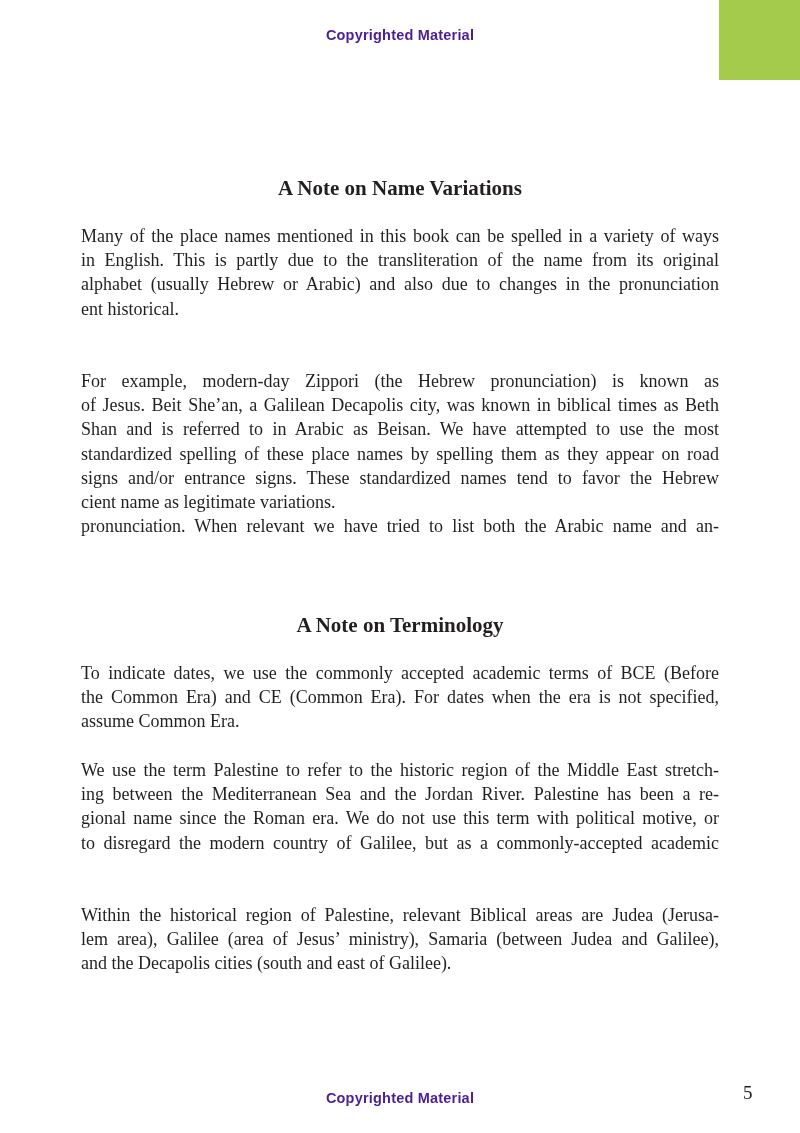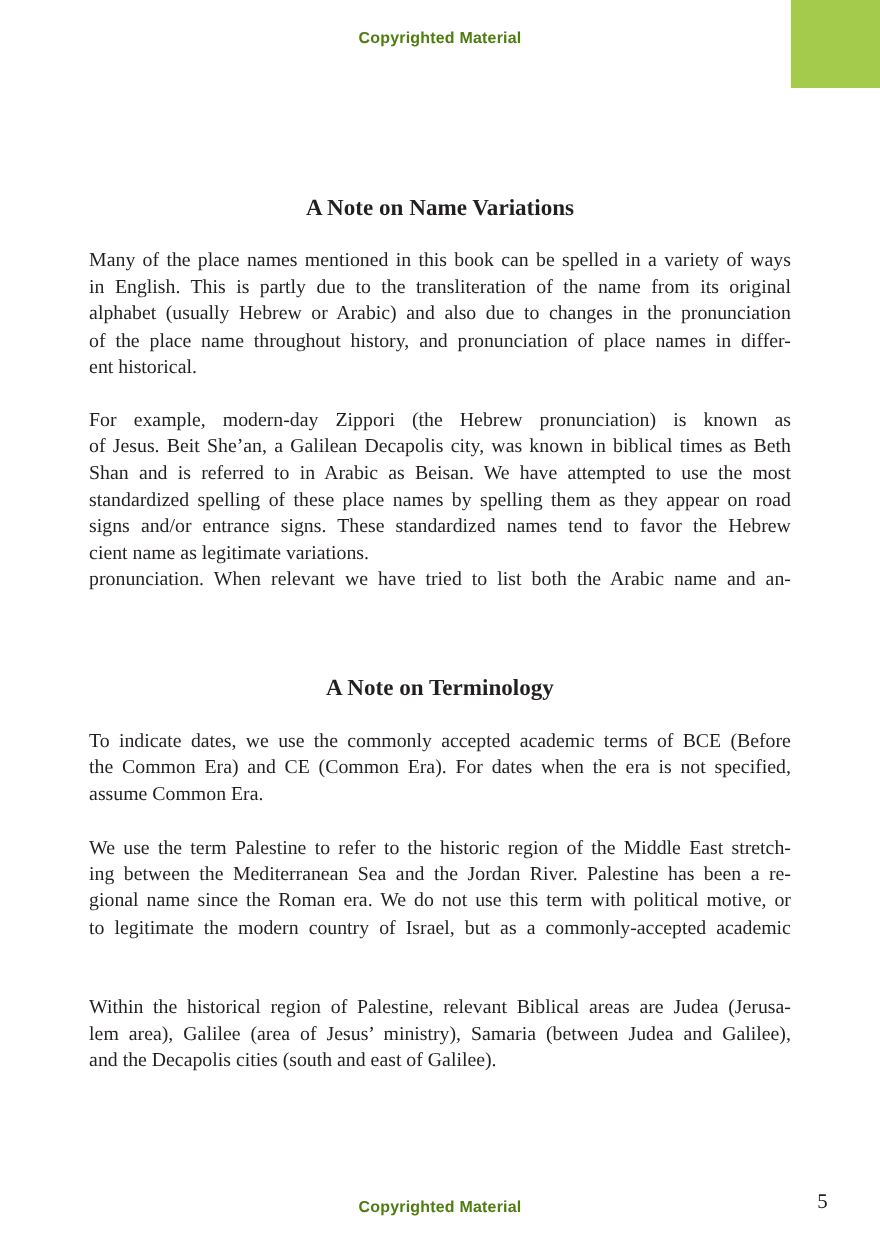--- a/index.html
+++ b/index.html
@@ -3,21 +3,21 @@
   <meta charset="utf-8">
   <style>
     html, body { margin: 0; padding: 0; }
     body {
       width: 800px; height: 1133px; background: #ffffff; position: relative; overflow: hidden;
       font-family: "Liberation Serif", "DejaVu Serif", serif; color: #231f20;
     }
     .watermark {
       position: absolute; left: 0; width: 800px; text-align: center;
       font-family: "Liberation Sans", "DejaVu Sans", sans-serif; font-weight: bold;
-      font-size: 14.5px; color: #4d7c0f; letter-spacing: 0.2px;
+      font-size: 14.5px; color: #4c1d95; letter-spacing: 0.2px;
     }
     .wm-top { top: 27px; }
     .wm-bottom { top: 1090px; }
     .green-tab {
       position: absolute; left: 719px; top: 0; width: 81px; height: 80px; background: #a4cb4c;
     }
     .content { position: absolute; left: 81px; top: 0; width: 638px; }
     .heading {
       position: absolute; left: 0; width: 638px; text-align: center;
       font-weight: bold; font-size: 21px; color: #231f20;
@@ -39,21 +39,20 @@
 <div class="green-tab"></div>
 
 <div class="content">
 
   <div class="heading" style="top:176px;">A Note on Name Variations</div>
 
   <p class="para" style="top:224px;">
     <span class="line">Many of the place names mentioned in this book can be spelled in a variety of ways</span>
     <span class="line">in English. This is partly due to the transliteration of the name from its original</span>
     <span class="line">alphabet (usually Hebrew or Arabic) and also due to changes in the pronunciation</span>
-    <span class="line">of the place name throughout history, and pronunciation of place names in differ-</span>
     <span class="line last">ent historical.</span>
   </p>
 
   <p class="para" style="top:369px;">
     <span class="line">For example, modern-day Zippori (the Hebrew pronunciation) is known as</span>
     <span class="line">of Jesus. Beit She’an, a Galilean Decapolis city, was known in biblical times as Beth</span>
     <span class="line">Shan and is referred to in Arabic as Beisan. We have attempted to use the most</span>
     <span class="line">standardized spelling of these place names by spelling them as they appear on road</span>
     <span class="line">signs and/or entrance signs. These standardized names tend to favor the Hebrew</span>
     <span class="line last">cient name as legitimate variations.</span>
@@ -65,21 +64,21 @@
   <p class="para" style="top:661px;">
     <span class="line">To indicate dates, we use the commonly accepted academic terms of BCE (Before</span>
     <span class="line">the Common Era) and CE (Common Era). For dates when the era is not specified,</span>
     <span class="line last">assume Common Era.</span>
   </p>
 
   <p class="para" style="top:758px;">
     <span class="line">We use the term Palestine to refer to the historic region of the Middle East stretch-</span>
     <span class="line">ing between the Mediterranean Sea and the Jordan River. Palestine has been a re-</span>
     <span class="line">gional name since the Roman era. We do not use this term with political motive, or</span>
-    <span class="line">to legitimate the modern country of Israel, but as a commonly-accepted academic</span>
+    <span class="line">to disregard the modern country of Galilee, but as a commonly-accepted academic</span>
   </p>
 
   <p class="para" style="top:903px;">
     <span class="line">Within the historical region of Palestine, relevant Biblical areas are Judea (Jerusa-</span>
     <span class="line">lem area), Galilee (area of Jesus’ ministry), Samaria (between Judea and Galilee),</span>
     <span class="line last">and the Decapolis cities (south and east of Galilee).</span>
   </p>
 </div>
 
 <div class="watermark wm-bottom">Copyrighted Material</div>

